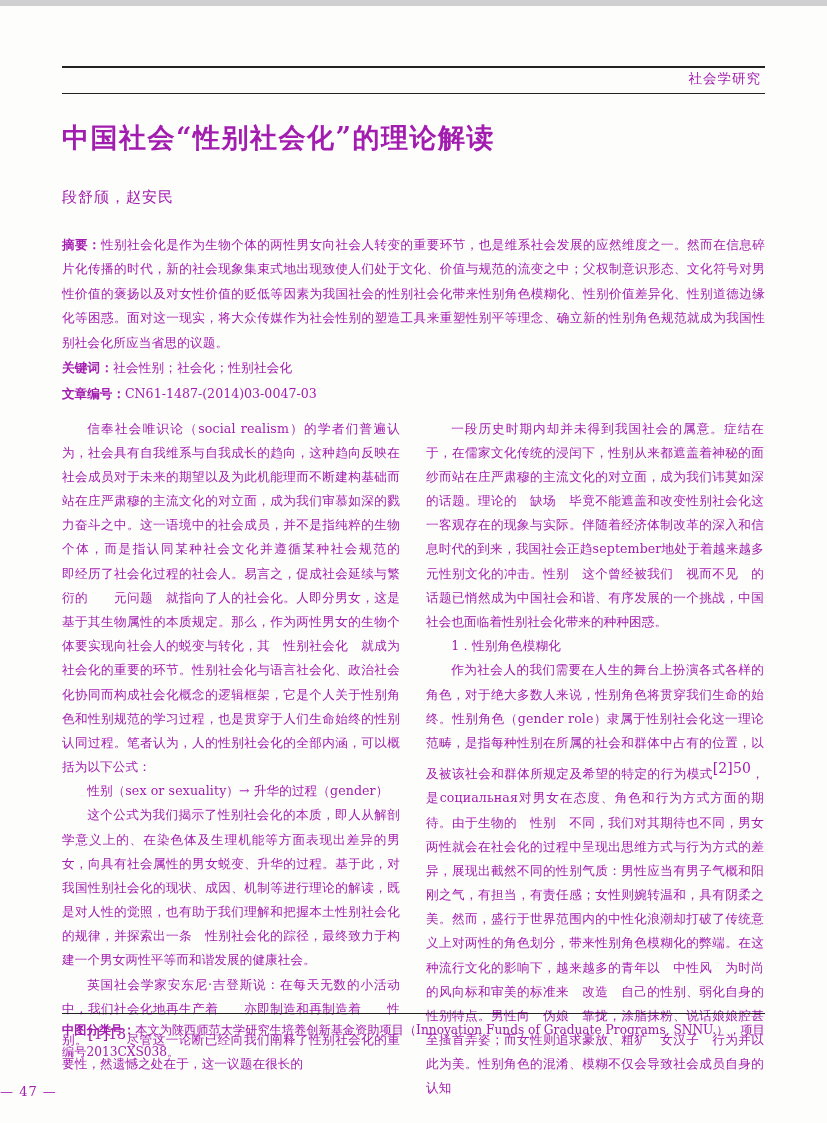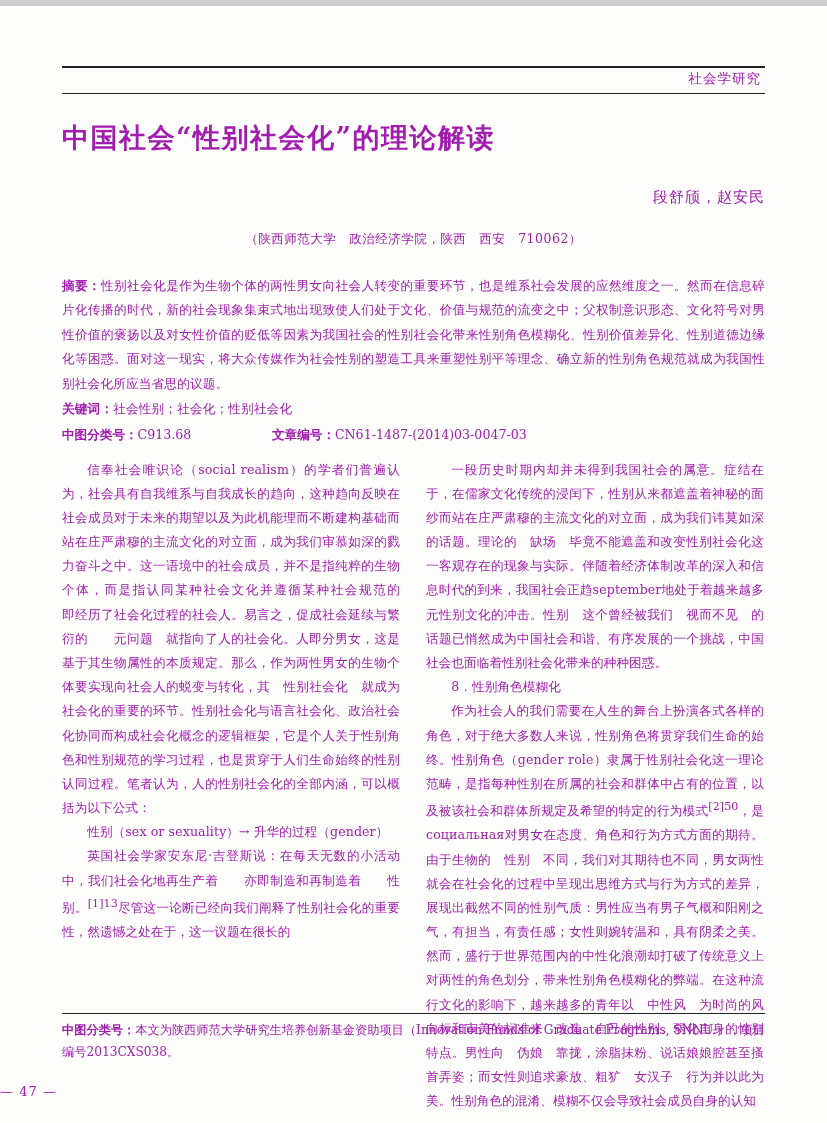--- a/index.html
+++ b/index.html
@@ -40,21 +40,21 @@
   }
   
   .title {
     font-size: 27px;
     font-weight: bold;
     letter-spacing: 1.5px;
     margin: 26px 0 0 0;
     font-family: "DejaVu Serif", "Liberation Serif", serif;
   }
   .authors {
-    text-align: right;
+    text-align: left;
     font-size: 15px;
     margin-top: 32px;
     letter-spacing: 1px;
   }
   .affil {
     text-align: center;
     font-size: 12.5px;
     margin-top: 24px;
     letter-spacing: 0.5px;
   }
@@ -107,21 +107,21 @@
   }
   .col p.noindent { text-indent: 0; }
   .col p.head {
     text-indent: 2em;
     font-weight: bold;
   }
   .col p.subhead {
     text-indent: 2em;
   }
   sup {
-    font-size: 11px;
+    font-size: 14px;
     vertical-align: super;
   }
   
   .footnote {
     position: absolute;
     left: 62px;
     right: 62px;
     bottom: 66px;
     font-size: 12.2px;
     line-height: 1.75;
@@ -143,52 +143,49 @@
 <body>
 
 <div class="page">
 
   <div class="runhead-rule"></div>
   <div class="runhead">社会学研究</div>
   <div class="runhead-rule2"></div>
 
   <div class="title">中国社会“性别社会化”的理论解读</div>
   <div class="authors">段舒颀，赵安民</div>
-  <div class="affil">（陕西师范大学　政治经济学院，陕西　西安　710062）</div>
 
   <div class="abstract">
     <span class="lead">摘要：</span><span>性别社会化是作为生物个体的两性男女向社会人转变的重要环节，也是维系社会发展的应然维度之一。然而在信息碎片化传播的时代，新的社会现象集束式地出现致使人们处于文化、价值与规范的流变之中；父权制意识形态、文化符号对男性价值的褒扬以及对女性价值的贬低等因素为我国社会的性别社会化带来性别角色模糊化、性别价值差异化、性别道德边缘化等困惑。面对这一现实，将大众传媒作为社会性别的塑造工具来重塑性别平等理念、确立新的性别角色规范就成为我国性别社会化所应当省思的议题。</span>
   </div>
 
   <div class="keywords">
     <span class="kw-label">关键词：</span><span>社会性别；社会化；性别社会化</span>
   </div>
 
   <div class="metarow">
-    <div class="m1">
-      <span class="meta-label">中图分类号：</span><span>C913.68</span>
-    </div>
     <div class="m3">
       <span class="meta-label">文章编号：</span><span>CN61-1487-(2014)03-0047-03</span>
     </div>
   </div>
 
   <div class="cols">
 
     <div class="col">
       <p>信奉社会唯识论（social realism）的学者们普遍认为，社会具有自我维系与自我成长的趋向，这种趋向反映在社会成员对于未来的期望以及为此机能理而不断建构基础而站在庄严肃穆的主流文化的对立面，成为我们审慕如深的戮力奋斗之中。这一语境中的社会成员，并不是指纯粹的生物个体，而是指认同某种社会文化并遵循某种社会规范的　　　即经历了社会化过程的社会人。易言之，促成社会延续与繁衍的　　元问题　就指向了人的社会化。人即分男女，这是基于其生物属性的本质规定。那么，作为两性男女的生物个体要实现向社会人的蜕变与转化，其　性别社会化　就成为社会化的重要的环节。性别社会化与语言社会化、政治社会化协同而构成社会化概念的逻辑框架，它是个人关于性别角色和性别规范的学习过程，也是贯穿于人们生命始终的性别认同过程。笔者认为，人的性别社会化的全部内涵，可以概括为以下公式：</p>
       <p class="noindent" style="text-indent:2em">性别（sex or sexuality）→ 升华的过程（gender）</p>
+      <p>这个公式为我们揭示了性别社会化的本质，即人从解剖学意义上的、在染色体及生理机能等方面表现出差异的男女，向具有社会属性的男女蜕变、升华的过程。基于此，对我国性别社会化的现状、成因、机制等进行理论的解读，既是对人性的觉照，也有助于我们理解和把握本土性别社会化的规律，并探索出一条　性别社会化的踪径，最终致力于构建一个男女两性平等而和谐发展的健康社会。</p>
       <p>
         <span>英国社会学家安东尼·吉登斯说：在每天无数的小活动中，我们社会化地再生产着　　亦即制造和再制造着　　性别。</span><sup>[1]13</sup><span>尽管这一论断已经向我们阐释了性别社会化的重要性，然遗憾之处在于，这一议题在很长的</span>
       </p>
     </div>
 
     <div class="col">
       <p>一段历史时期内却并未得到我国社会的属意。症结在于，在儒家文化传统的浸闰下，性别从来都遮盖着神秘的面纱而站在庄严肃穆的主流文化的对立面，成为我们讳莫如深的话题。理论的　缺场　毕竟不能遮盖和改变性别社会化这一客观存在的现象与实际。伴随着经济体制改革的深入和信息时代的到来，我国社会正趋september地处于着越来越多元性别文化的冲击。性别　这个曾经被我们　视而不见　的话题已悄然成为中国社会和谐、有序发展的一个挑战，中国社会也面临着性别社会化带来的种种困惑。</p>
-      <p class="subhead">8．性别角色模糊化</p>
+      <p class="subhead">1．性别角色模糊化</p>
       <p>
         <span>作为社会人的我们需要在人生的舞台上扮演各式各样的角色，对于绝大多数人来说，性别角色将贯穿我们生命的始终。性别角色（gender role）隶属于性别社会化这一理论范畴，是指每种性别在所属的社会和群体中占有的位置，以及被该社会和群体所规定及希望的特定的行为模式</span><sup>[2]50</sup><span>，是социальная对男女在态度、角色和行为方式方面的期待。由于生物的　性别　不同，我们对其期待也不同，男女两性就会在社会化的过程中呈现出思维方式与行为方式的差异，展现出截然不同的性别气质：男性应当有男子气概和阳刚之气，有担当，有责任感；女性则婉转温和，具有阴柔之美。然而，盛行于世界范围内的中性化浪潮却打破了传统意义上对两性的角色划分，带来性别角色模糊化的弊端。在这种流行文化的影响下，越来越多的青年以　中性风　为时尚的风向标和审美的标准来　改造　自己的性别、弱化自身的性别特点。男性向　伪娘　靠拢，涂脂抹粉、说话娘娘腔甚至搔首弄姿；而女性则追求豪放、粗犷　女汉子　行为并以此为美。性别角色的混淆、模糊不仅会导致社会成员自身的认知</span>
       </p>
     </div>
 
   </div>
 
   <div class="footnote">
     <span class="fn-label">中图分类号：</span><span>本文为陕西师范大学研究生培养创新基金资助项目（Innovation Funds of Graduate Programs, SNNU.），项目编号2013CXS038。</span>
   </div>

